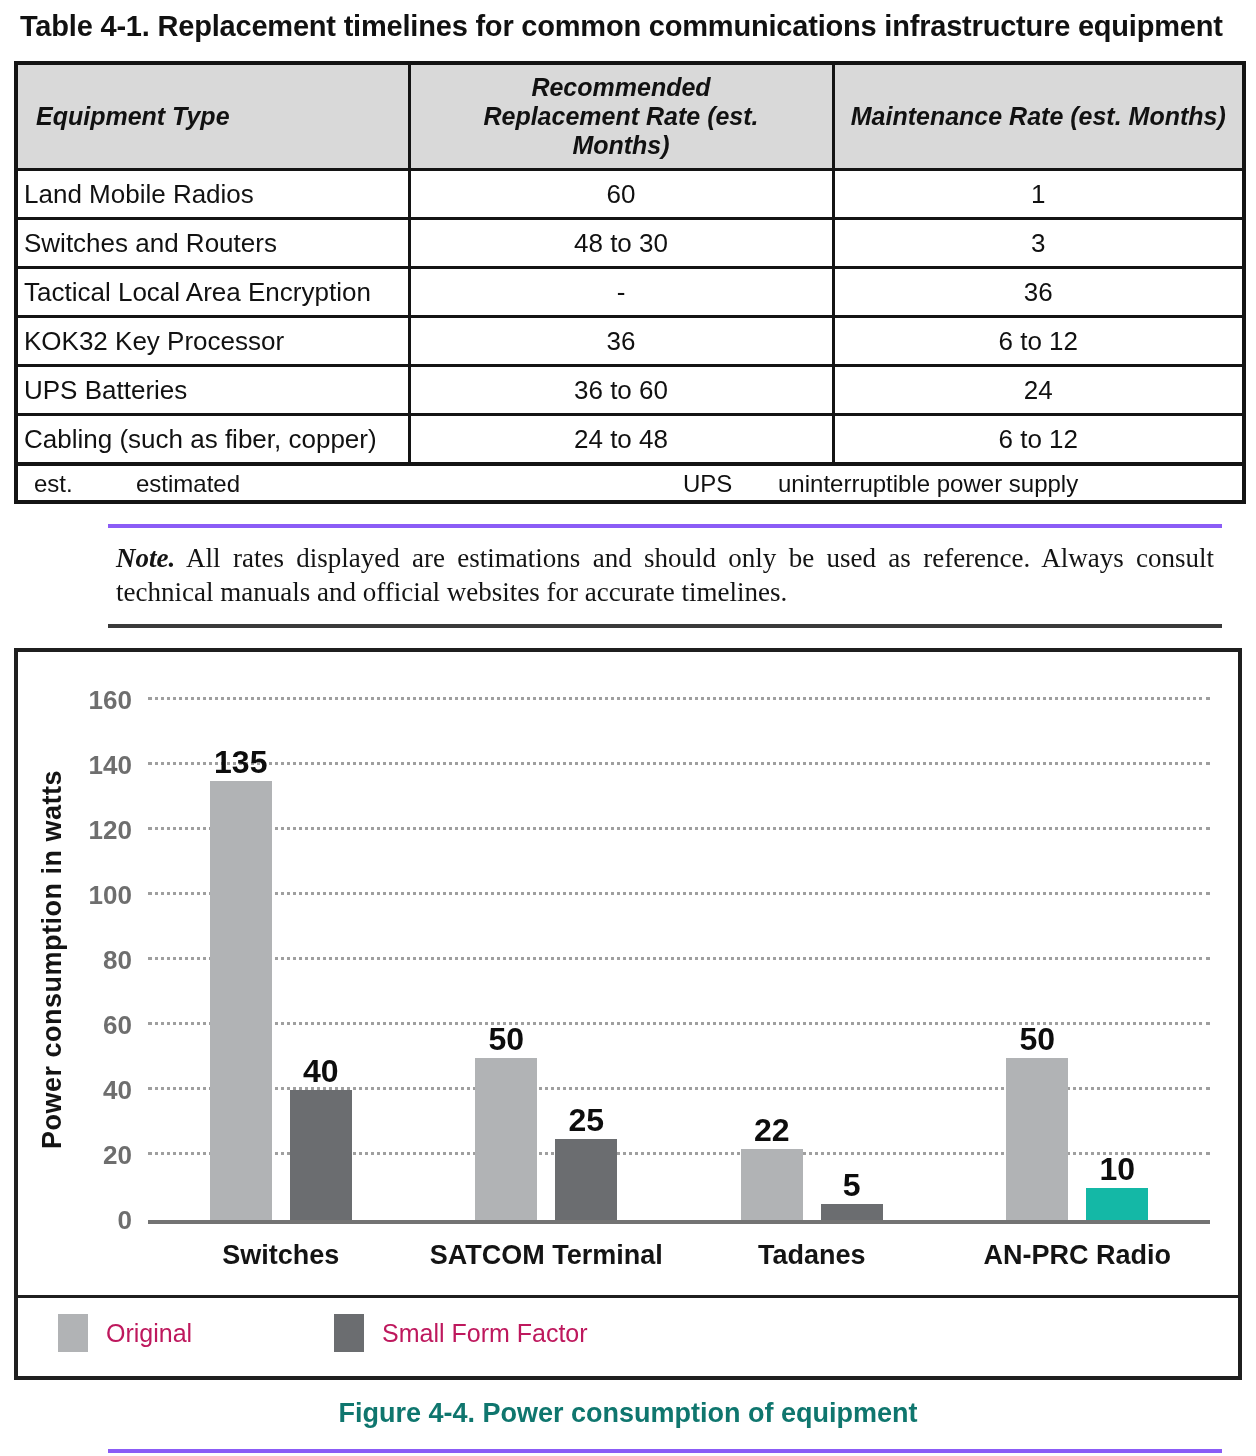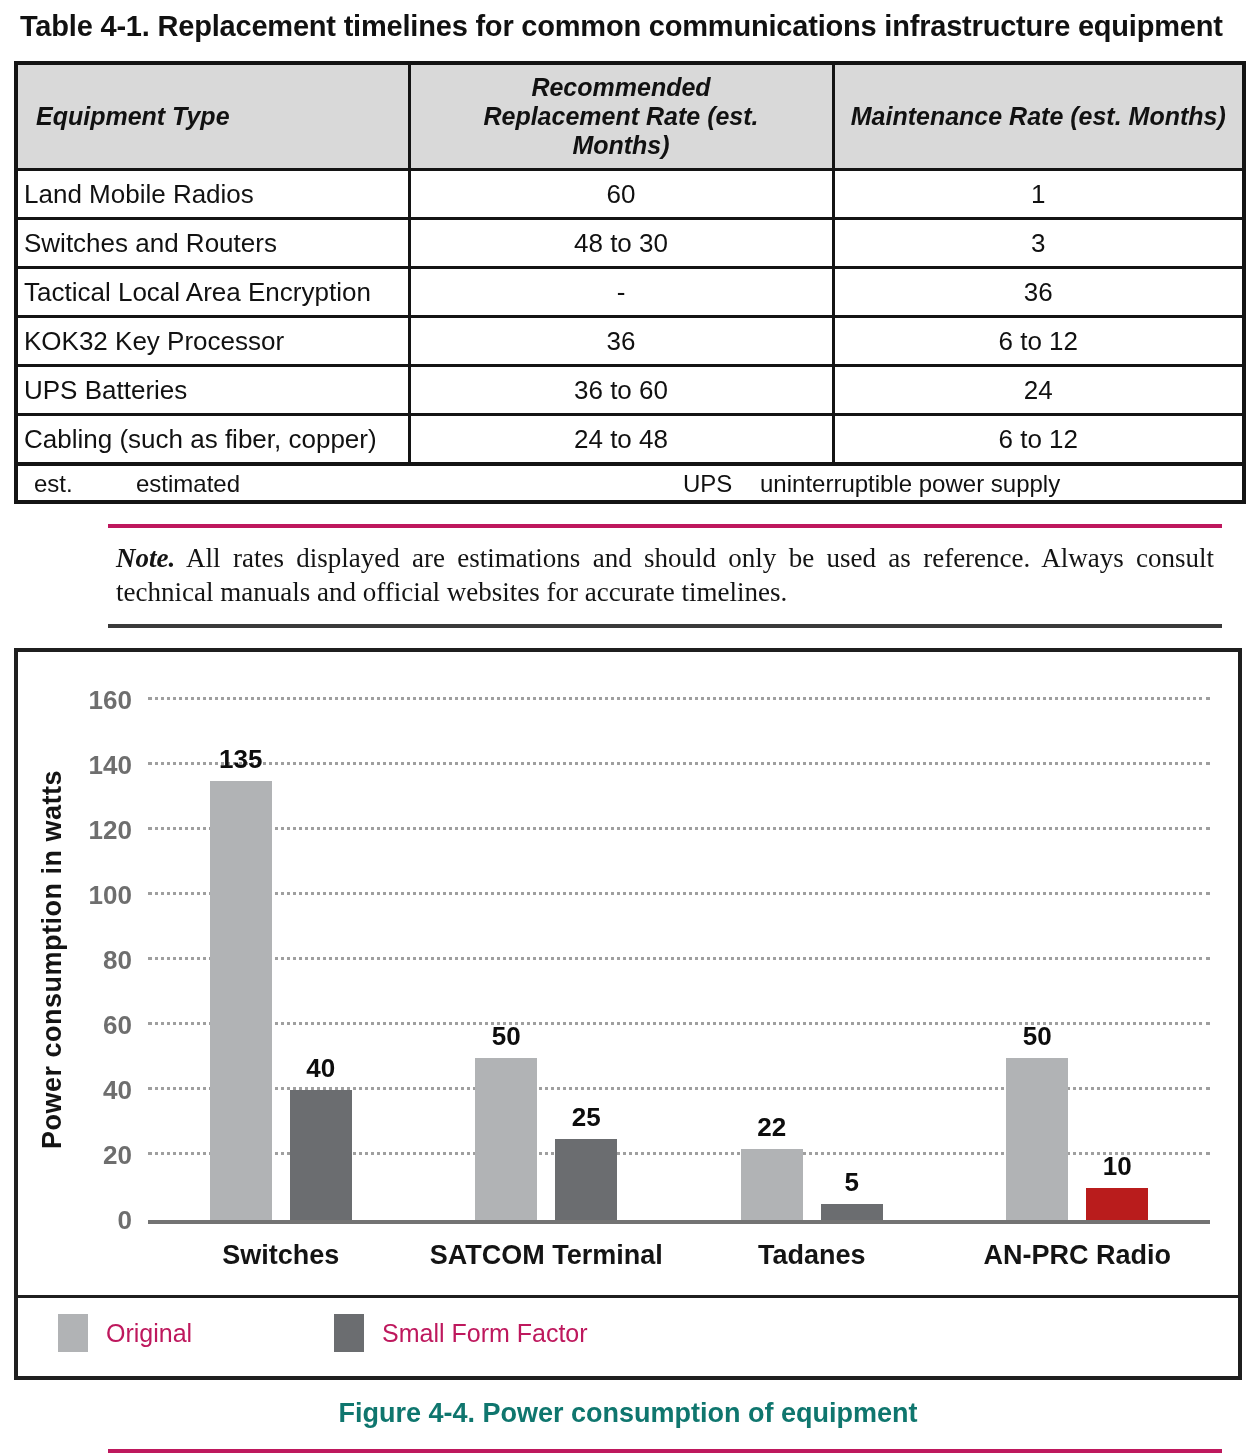--- a/index.html
+++ b/index.html
@@ -13,42 +13,42 @@
   table.equip th{background:#d9d9d9;font-style:italic;font-weight:bold;font-size:25px;padding:8px 4px;vertical-align:middle;}
   table.equip th.h-left{text-align:left;padding-left:18px;}
   table.equip th.h-rep{padding:8px 48px;}
   table.equip col.c1{width:393px;} table.equip col.c2{width:424px;} table.equip col.c3{width:411px;}
   table.equip td{font-size:26px;height:42px;padding:2px 6px;}
   td.c-left{text-align:left;padding-left:14px;}
   td.c-center{text-align:center;}
   tr.abbrev-row td{border:none;border-top:4px solid #141414;height:34px;position:relative;font-size:24px;padding:0;}
   .abbrev-wrap{position:relative;height:32px;}
   .abbrev-wrap span{position:absolute;top:3px;white-space:nowrap;}
-  .ab-1{left:16px;} .ab-2{left:118px;} .ab-3{left:665px;} .ab-4{left:742px;}
+  .ab-1{left:16px;} .ab-2{left:118px;} .ab-3{left:665px;} .ab-4{left:760px;}
 
   
-  .note-block{margin:20px 34px 0 108px;border-top:4px solid #be185d;border-bottom:4px solid #3a3a3a;
+  .note-block{margin:20px 34px 0 108px;border-top:4px solid #8b5cf6;border-bottom:4px solid #3a3a3a;
     padding:13px 8px 15px 8px;font-family:"Liberation Serif",serif;font-size:27px;line-height:34px;
     text-align:justify;color:#141414;}
   .note-label{font-weight:bold;font-style:italic;}
 
   
   .figure-box{margin:20px 14px 0 14px;border:4px solid #1f1f1f;background:#fff;}
   .chart-wrap{display:flex;padding:48px 28px 0 10px;}
   .y-title-col{width:48px;height:520px;display:flex;align-items:center;justify-content:center;}
   .y-title{writing-mode:vertical-rl;transform:rotate(180deg);font-weight:bold;font-size:27px;color:#141414;white-space:nowrap;letter-spacing:0.5px;}
   .y-ticks{position:relative;width:56px;height:520px;margin-right:16px;}
   .ytick{position:absolute;right:0;width:100%;text-align:right;font-weight:bold;font-size:26px;color:#6e6e6e;line-height:30px;}
   .plot-col{flex:1;}
   .plot-area{position:relative;height:520px;border-bottom:4px solid #737373;}
   .gridline{position:absolute;left:0;right:0;height:0;border-top:3px dotted #9f9f9f;}
   .bar-groups{position:absolute;left:0;right:0;top:0;bottom:0;display:flex;z-index:2;}
   .bar-group{flex:1;display:flex;align-items:flex-end;justify-content:center;gap:18px;}
   .bar{position:relative;width:62px;}
-  .bar-val{position:absolute;top:-37px;left:0;width:100%;text-align:center;font-weight:bold;font-size:26px;color:#0d0d0d;}
+  .bar-val{position:absolute;top:-37px;left:0;width:100%;text-align:center;font-weight:bold;font-size:32px;color:#0d0d0d;}
   .x-labels{display:flex;padding:16px 0 24px 0;}
   .x-label{flex:1;text-align:center;font-weight:bold;font-size:27px;color:#141414;}
   .legend{border-top:3px solid #1f1f1f;display:flex;align-items:center;padding:16px 0 24px 40px;}
   .legend-item{display:flex;align-items:center;}
   .legend-item:first-child{width:276px;}
   .swatch{display:inline-block;width:30px;height:38px;margin-right:18px;}
   .legend-label{font-size:25px;color:#be185d;}
 
   .figure-caption{text-align:center;font-weight:bold;font-size:27px;margin-top:18px;color:#0f766e;}
 </style>
@@ -158,21 +158,21 @@
                 <div class="bar-val">22</div>
               </div>
               <div class="bar" style="height: 16.25px; background: rgb(107, 109, 112);">
                 <div class="bar-val">5</div>
               </div>
             </div>
             <div class="bar-group">
               <div class="bar" style="height: 162.5px; background: rgb(177, 179, 181);">
                 <div class="bar-val">50</div>
               </div>
-              <div class="bar" style="height: 32.5px; background: #b91c1c;">
+              <div class="bar" style="height: 32.5px; background: #14b8a6;">
                 <div class="bar-val">10</div>
               </div>
             </div>
           </div>
       <div class="gridline" style="bottom: 65px;"></div>
           <div class="gridline" style="bottom: 130px;"></div>
           <div class="gridline" style="bottom: 195px;"></div>
           <div class="gridline" style="bottom: 260px;"></div>
           <div class="gridline" style="bottom: 325px;"></div>
           <div class="gridline" style="bottom: 390px;"></div>

